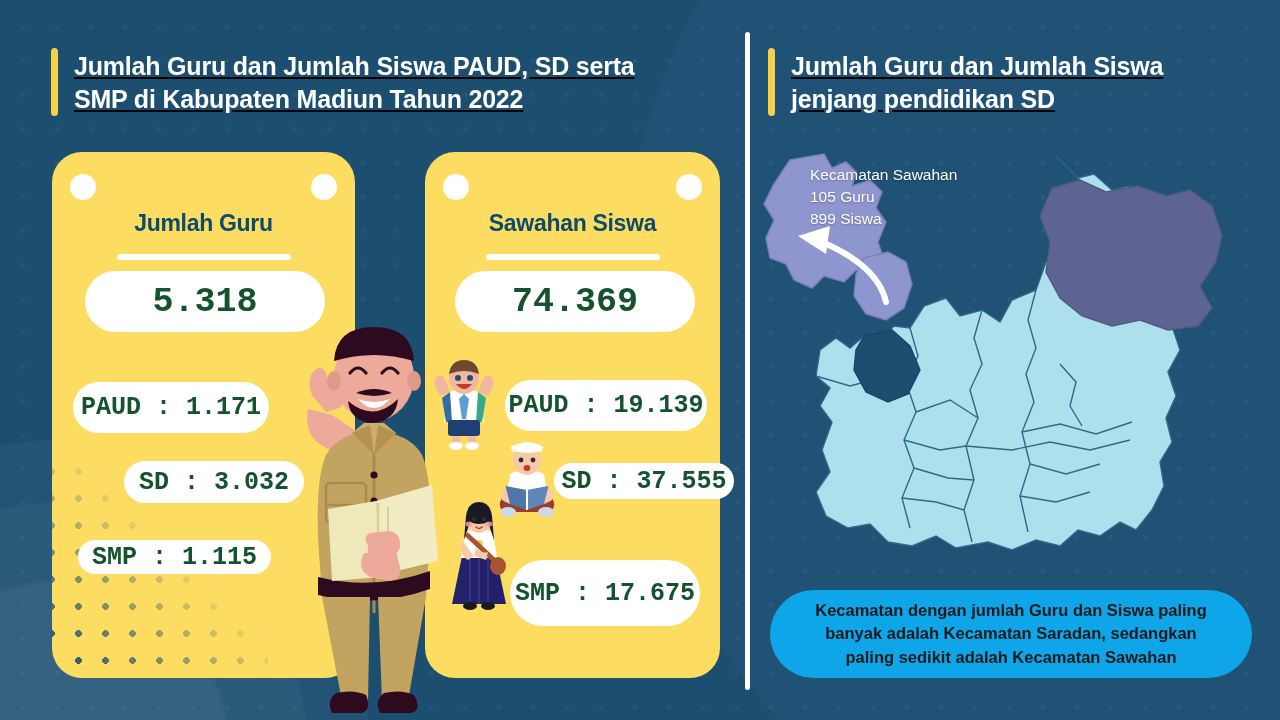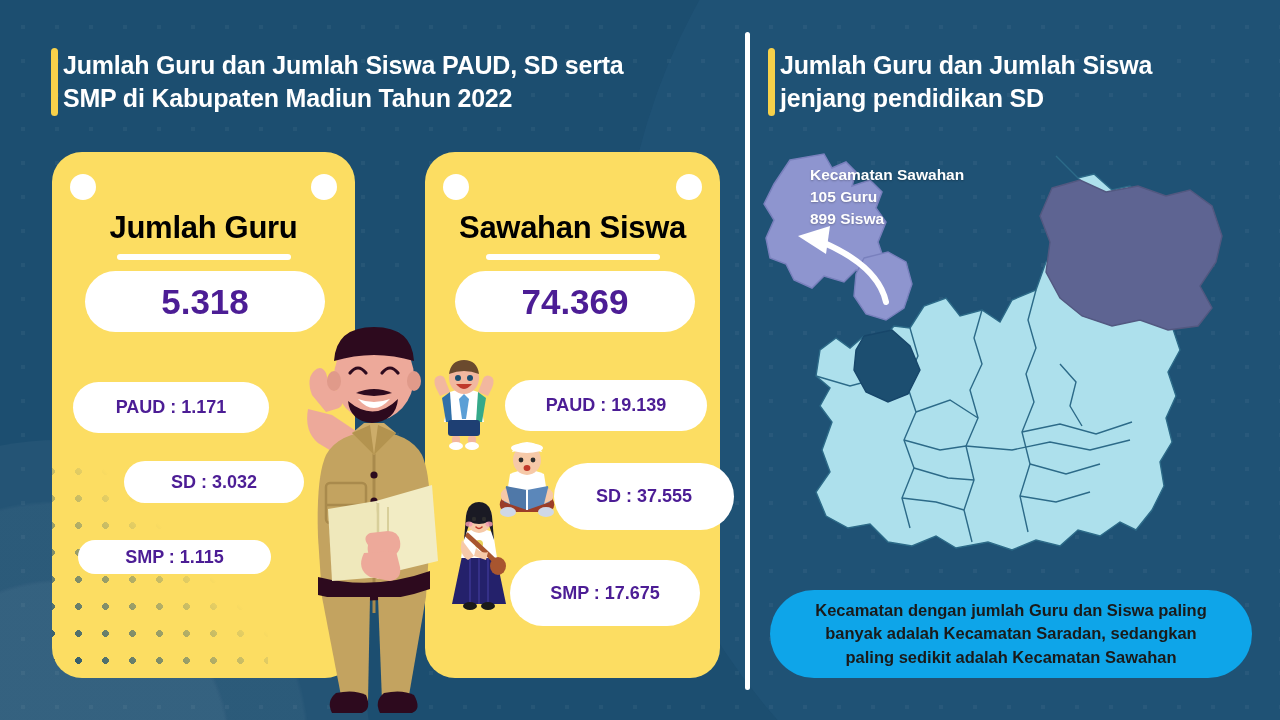--- a/index.html
+++ b/index.html
@@ -35,21 +35,21 @@
   }
 
   
   #divider{
     position:absolute; left:745px; top:32px;
     width:5px; height:658px;
     background:#ffffff; border-radius:3px;
   }
 
   
-  .title-wrap{ position:absolute; display:flex; gap:5px; align-items:center; }
+  .title-wrap{ position:absolute; display:flex; gap:16px; align-items:flex-end;text-decoration:underline; }
   .title-bar{ width:7px; border-radius:4px; background:#f7d14a; flex:none; }
   .title-txt{
     color:#ffffff; font-size:25px; font-weight:bold; line-height:1.33;
     letter-spacing:-.2px; white-space:pre-line;
   }
   #title-left{ left:51px; top:48px; }
   #title-left .title-bar{ height:68px; }
   #title-right{ left:768px; top:48px; }
   #title-right .title-bar{ height:68px; }
 
@@ -63,21 +63,21 @@
   #card-guru{ left:52px; top:152px; width:303px; height:526px; }
   #card-siswa{ left:425px; top:152px; width:295px; height:526px; }
   .card-hole{
     position:absolute; top:22px; width:26px; height:26px;
     border-radius:50%; background:#ffffff;
   }
   .hole-l{ left:18px; }
   .hole-r{ right:18px; }
   .card-title{
     position:absolute; top:58px; left:0; right:0; text-align:center;
-    color:#000000; font-size:31px; font-weight:bold; letter-spacing:-.3px;
+    color:#0c4a6e; font-size:23px; font-weight:bold; letter-spacing:-.3px;
   }
   .card-rule{
     position:absolute; top:102px; left:50%; transform:translateX(-50%);
     width:174px; height:6px; border-radius:4px; background:#ffffff;
   }
   
   #guru-card-dots{
     position:absolute; left:-14px; bottom:-10px; width:230px; height:230px;
     background-image:radial-gradient(circle, #1c4e70 3.4px, transparent 3.6px);
     background-size:27px 27px;
@@ -85,48 +85,49 @@
     mask-image:linear-gradient(to top right, #000 8%, transparent 62%);
     pointer-events:none;
   }
 
   
   .pill{
     position:absolute;
     background:#ffffff;
     border-radius:999px;
     display:flex; align-items:center; justify-content:center;
-    color:#4c1d95; font-weight:bold;
+    color:#14532d; font-weight:bold;
     white-space:nowrap;
+    font-family:Liberation Mono, monospace;
   }
   .pill-total{ font-size:35px; }
-  .pill-sub{ font-size:18px; }
+  .pill-sub{ font-size:25px; }
 
   
   #guru-total{ left:85px; top:271px; width:240px; height:61px; }
   #guru-paud{  left:73px; top:382px; width:196px; height:51px; }
   #guru-sd{    left:124px; top:461px; width:180px; height:42px; }
   #guru-smp{   left:78px; top:540px; width:193px; height:34px; }
   
   #siswa-total{ left:455px; top:271px; width:240px; height:61px; }
   #siswa-paud{  left:505px; top:380px; width:202px; height:51px; }
-  #siswa-sd{    left:554px; top:463px; width:180px; height:67px; }
+  #siswa-sd{    left:554px; top:463px; width:180px; height:36px; }
   #siswa-smp{   left:510px; top:560px; width:190px; height:66px; }
 
   
   .illus{ position:absolute; }
   #illus-teacher{ left:268px; top:305px; width:210px; height:415px; z-index:6; }
   #illus-boy{    left:428px; top:358px; width:72px; height:92px; z-index:7; }
   #illus-santri{ left:490px; top:440px; width:74px; height:82px; z-index:7; }
   #illus-girl{   left:448px; top:500px; width:62px; height:112px; z-index:7; }
 
   
   #map-wrap{ position:absolute; left:760px; top:150px; width:510px; height:420px; }
   .map-label{
-    position:absolute; color:#ffffff; font-weight:bold; font-size:15.5px;
+    position:absolute; color:#ffffff; font-weight:normal; font-size:15.5px;
     line-height:1.42; white-space:pre-line; text-shadow:0 1px 2px rgba(0,0,0,.25);
   }
   #label-sawahan{ left:50px; top:14px; }
   #label-saradan{ left:315px; top:72px; }
 
   
   #caption{
     position:absolute; left:770px; top:590px; width:482px; height:88px;
     background:#0ea5e9; border-radius:999px;
     display:flex; align-items:center; justify-content:center; text-align:center;

